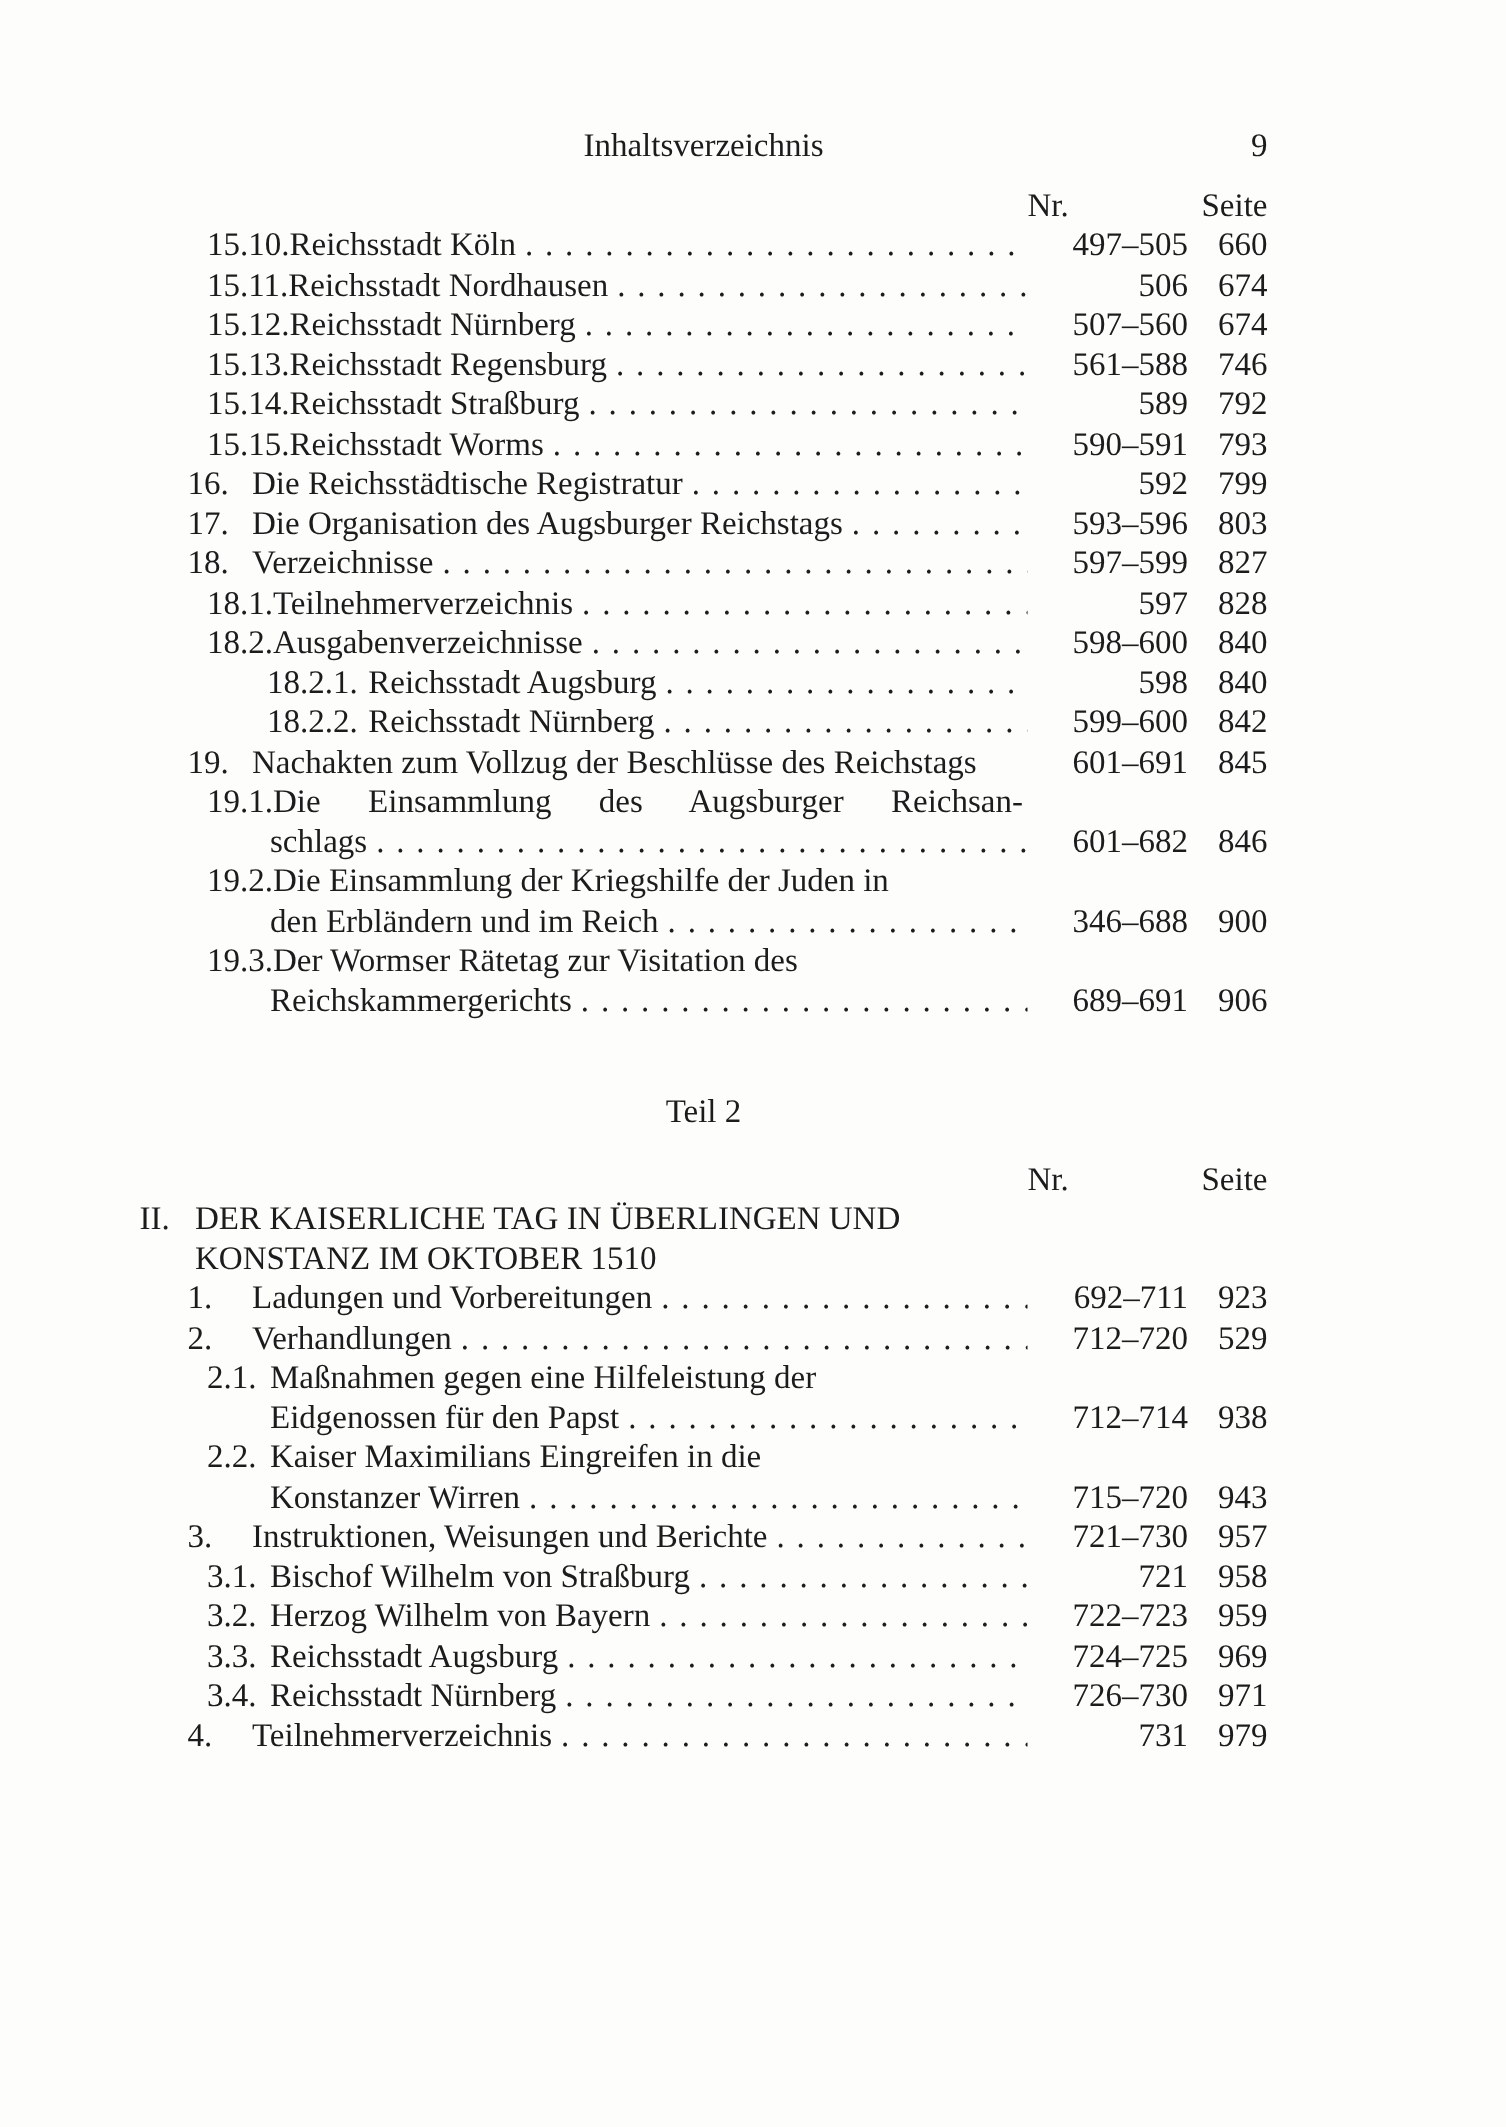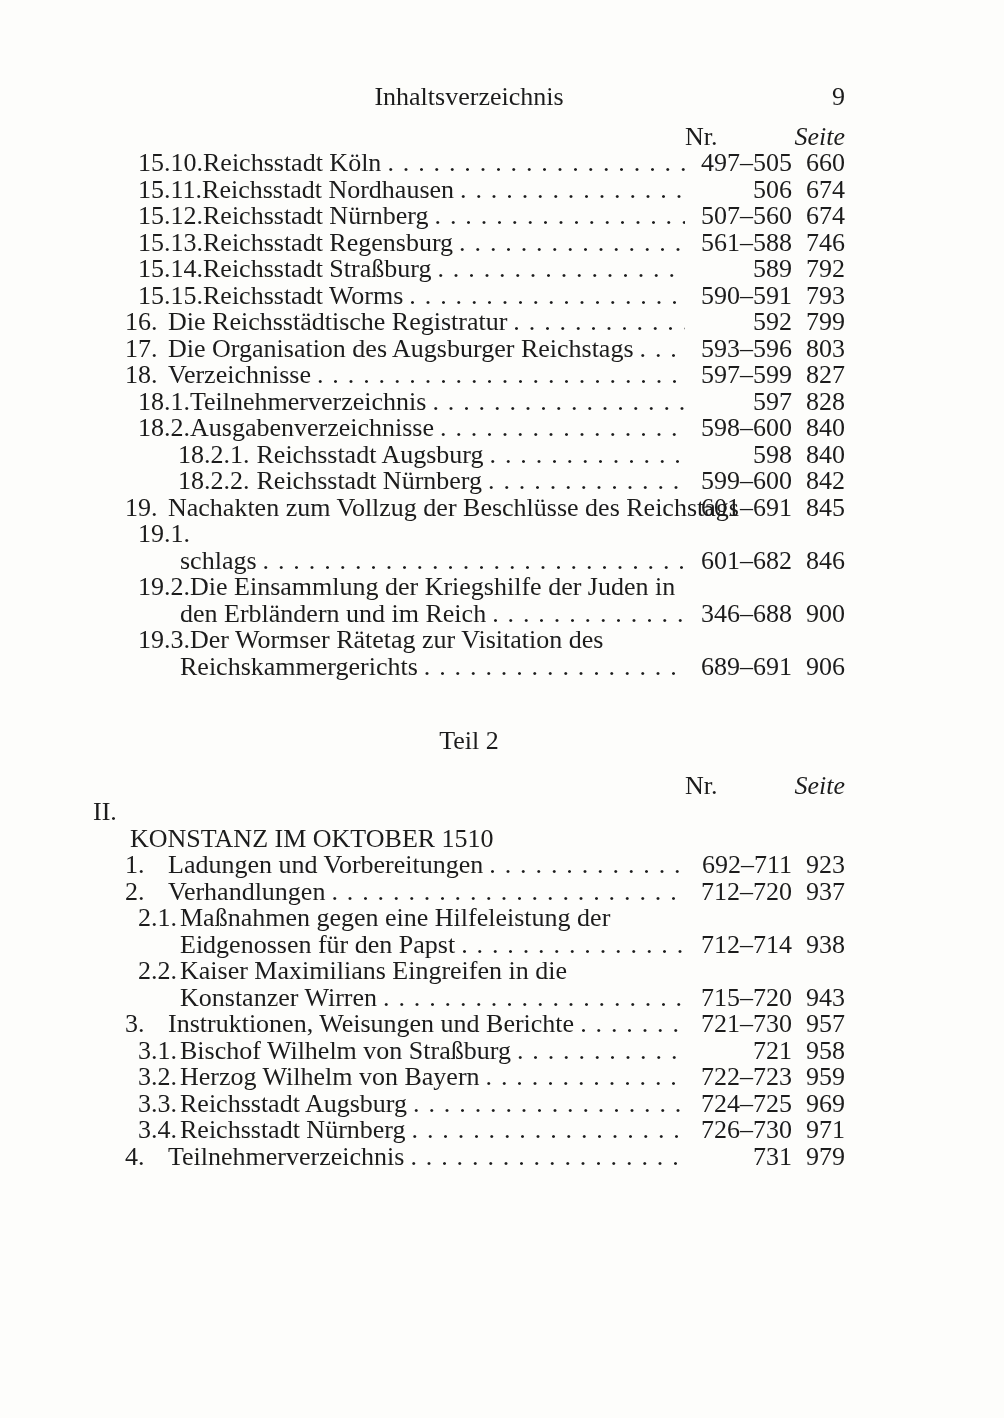--- a/index.html
+++ b/index.html
@@ -12,30 +12,30 @@
   .page {
     position: relative;
     width: 1004px; height: 1418px;
     background: #fdfdfb;
     overflow: hidden;
   }
   .content {
     position: absolute;
     left: 93px; top: 84px;
     width: 752px;
-    font-size: 26px;
+    font-size: 22px;
     line-height: 26.5px;
   }
   .pagehead { position: relative; }
   .pagehead .title { text-align: center; }
   .pagehead .pgnum { position: absolute; right: 0; top: 0; }
 
   .colhead { display: flex; justify-content: flex-end; margin-top: 13px; }
   .colhead .nr   { width: 107px; text-align: left; }
-  .colhead .seite{ width: 53px;  text-align: right; font-style: italic; }
+  .colhead .seite{ width: 53px;  text-align: right; }
   .colhead2 { margin-top: 18px; }
 
   .teil2 { text-align: center; margin-top: 48px; }
 
   .row { display: flex; align-items: baseline; }
   .num { flex: 0 0 auto; }
   .lvl-main   > .num { margin-left: 32px; min-width: 43px; }
   .lvl-sub    > .num { margin-left: 45px; min-width: 42px; }
   .lvl-subsub > .num { margin-left: 85px; padding-right: 7px; }
   .lvl-roman  > .num { min-width: 37px; }
@@ -178,20 +178,21 @@
         </div>
         <div class="row lvl-main">
           <span class="num">19.</span>
           <span class="text">Nachakten zum Vollzug der Beschlüsse des Reichstags</span>
           <span class="leader no-dots"></span>
           <span class="nr">601–691</span>
           <span class="seite">845</span>
         </div>
         <div class="row lvl-sub wrapfirst">
           <span class="num">19.1.</span>
+          <span class="text justify">Die Einsammlung des Augsburger Reichsan-</span>
         </div>
         <div class="row lvl-sub cont cont-sub">
           <span class="text">schlags</span>
           <span class="leader"></span>
           <span class="nr">601–682</span>
           <span class="seite">846</span>
         </div>
         <div class="row lvl-sub wrapfirst">
           <span class="num">19.2.</span>
           <span class="text">Die Einsammlung der Kriegshilfe der Juden in</span>
@@ -217,37 +218,38 @@
     <div class="teil2">Teil 2</div>
 
     <div class="colhead colhead2">
       <span class="nr">Nr.</span>
       <span class="seite">Seite</span>
     </div>
 
     <div id="part2-rows">
         <div class="row lvl-roman">
           <span class="num">II.</span>
+          <span class="text">DER KAISERLICHE TAG IN ÜBERLINGEN UND</span>
         </div>
         <div class="row lvl-roman cont cont-roman">
           <span class="text">KONSTANZ IM OKTOBER 1510</span>
         </div>
         <div class="row lvl-main">
           <span class="num">1.</span>
           <span class="text">Ladungen und Vorbereitungen</span>
           <span class="leader"></span>
           <span class="nr">692–711</span>
           <span class="seite">923</span>
         </div>
         <div class="row lvl-main">
           <span class="num">2.</span>
           <span class="text">Verhandlungen</span>
           <span class="leader"></span>
           <span class="nr">712–720</span>
-          <span class="seite">937</span>
+          <span class="seite">529</span>
         </div>
         <div class="row lvl-sub wrapfirst">
           <span class="num">2.1.</span>
           <span class="text">Maßnahmen gegen eine Hilfeleistung der</span>
         </div>
         <div class="row lvl-sub cont cont-sub">
           <span class="text">Eidgenossen für den Papst</span>
           <span class="leader"></span>
           <span class="nr">712–714</span>
           <span class="seite">938</span>

